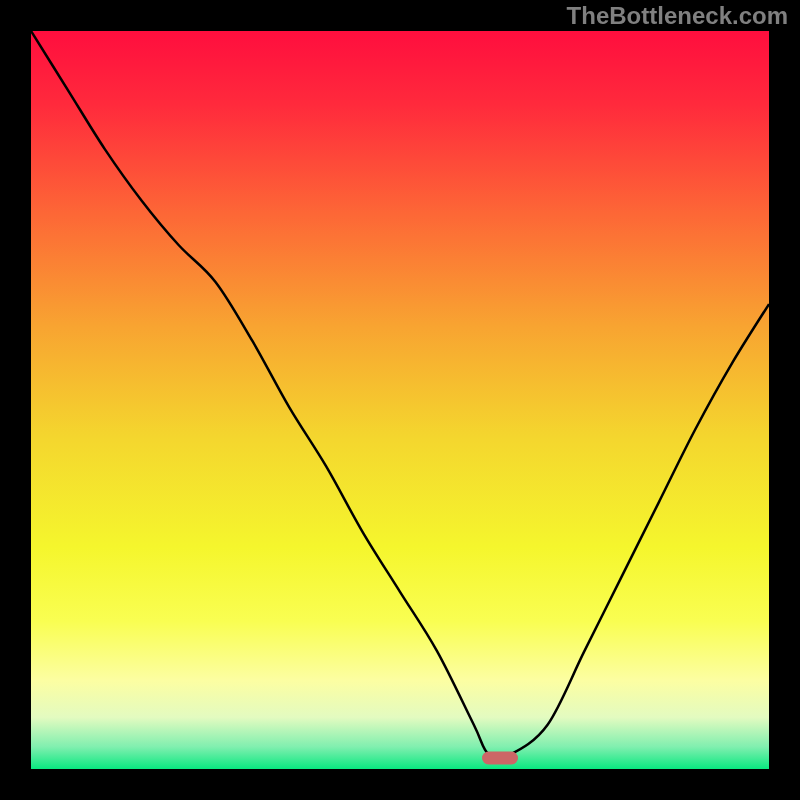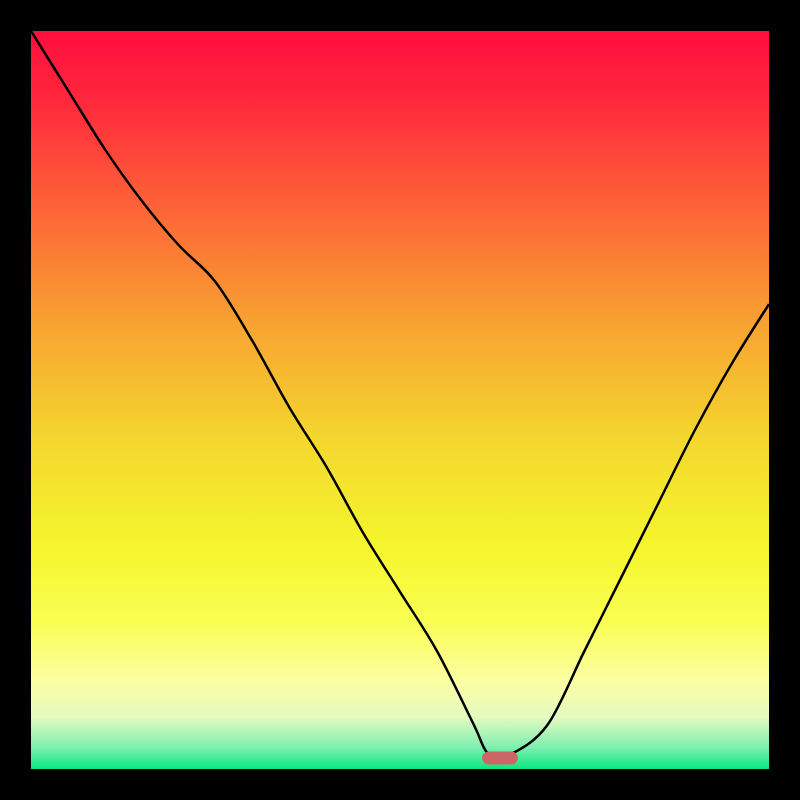--- a/index.html
+++ b/index.html
@@ -53,20 +53,21 @@
     height: 13px;
     background: #CC6666;
     border-radius: 7px;
     transform: translate(-50%, -50%);
   }
 </style>
 </head>
 <body>
 
 <div class="container">
+  <div class="watermark">TheBottleneck.com</div>
 
   <div class="plot-area">
 
     <svg class="gradient" viewBox="0 0 100 100" preserveAspectRatio="none">
       <defs>
         <linearGradient id="bg-grad" x1="0" y1="0" x2="0" y2="1">
             <stop offset="0%" stop-color="#FF0E3E"></stop>
             <stop offset="10%" stop-color="#FF2A3C"></stop>
             <stop offset="25%" stop-color="#FD6836"></stop>
             <stop offset="40%" stop-color="#F8A431"></stop>

